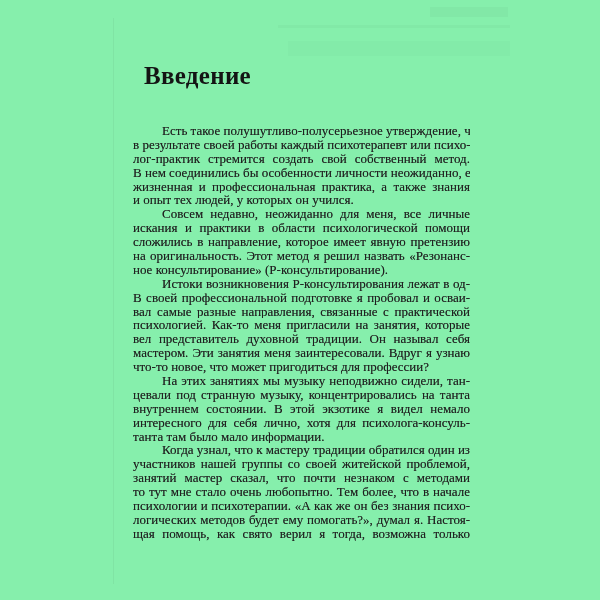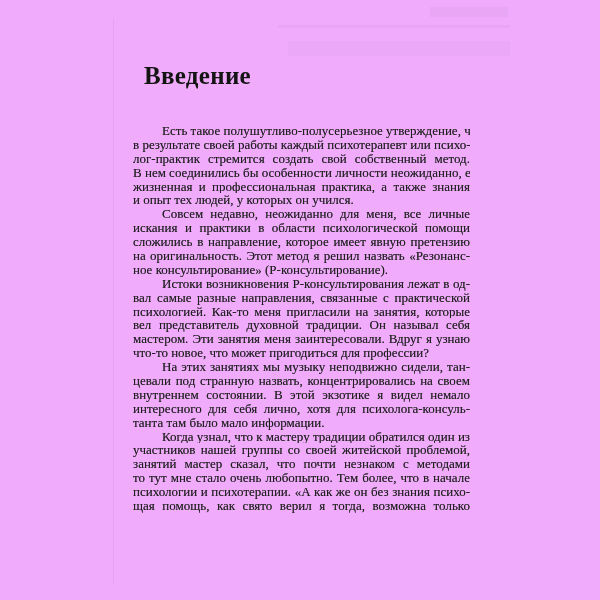--- a/index.html
+++ b/index.html
@@ -4,21 +4,21 @@
 <style>
   html, body {
     margin: 0;
     padding: 0;
     background: #ffffff;
   }
   .page {
     position: relative;
     width: 600px;
     height: 600px;
-    background: #f0abfc;
+    background: #86efac;
     overflow: hidden;
     font-family: "Liberation Serif", serif;
   }
   
   .gutter-line {
     position: absolute;
     left: 113px;
     top: 18px;
     width: 1px;
     height: 566px;
@@ -102,35 +102,37 @@
       </div>
       <div class="para">
         <div class="line indent">Совсем недавно, неожиданно для меня, все личные</div>
         <div class="line">искания и практики в области психологической помощи</div>
         <div class="line">сложились в направление, которое имеет явную претензию</div>
         <div class="line">на оригинальность. Этот метод я решил назвать «Резонанс-</div>
         <div class="line para-end">ное консультирование» (Р-консультирование).</div>
       </div>
       <div class="para">
         <div class="line indent">Истоки возникновения Р-консультирования лежат в од-</div>
+        <div class="line">В своей профессиональной подготовке я пробовал и осваи-</div>
         <div class="line">вал самые разные направления, связанные с практической</div>
         <div class="line">психологией. Как-то меня пригласили на занятия, которые</div>
         <div class="line">вел представитель духовной традиции. Он называл себя</div>
         <div class="line">мастером. Эти занятия меня заинтересовали. Вдруг я узнаю</div>
         <div class="line para-end">что-то новое, что может пригодиться для профессии?</div>
       </div>
       <div class="para">
         <div class="line indent">На этих занятиях мы музыку неподвижно сидели, тан-</div>
-        <div class="line">цевали под странную назвать, концентрировались на своем</div>
+        <div class="line">цевали под странную музыку, концентрировались на танта</div>
         <div class="line">внутреннем состоянии. В этой экзотике я видел немало</div>
         <div class="line">интересного для себя лично, хотя для психолога-консуль-</div>
         <div class="line para-end">танта там было мало информации.</div>
       </div>
       <div class="para">
         <div class="line indent">Когда узнал, что к мастеру традиции обратился один из</div>
         <div class="line">участников нашей группы со своей житейской проблемой,</div>
         <div class="line">занятий мастер сказал, что почти незнаком с методами</div>
         <div class="line">то тут мне стало очень любопытно. Тем более, что в начале</div>
         <div class="line">психологии и психотерапии. «А как же он без знания психо-</div>
+        <div class="line">логических методов будет ему помогать?», думал я. Настоя-</div>
         <div class="line">щая помощь, как свято верил я тогда, возможна только</div>
       </div>
     </div>
 </div>
 
 </body></html>

